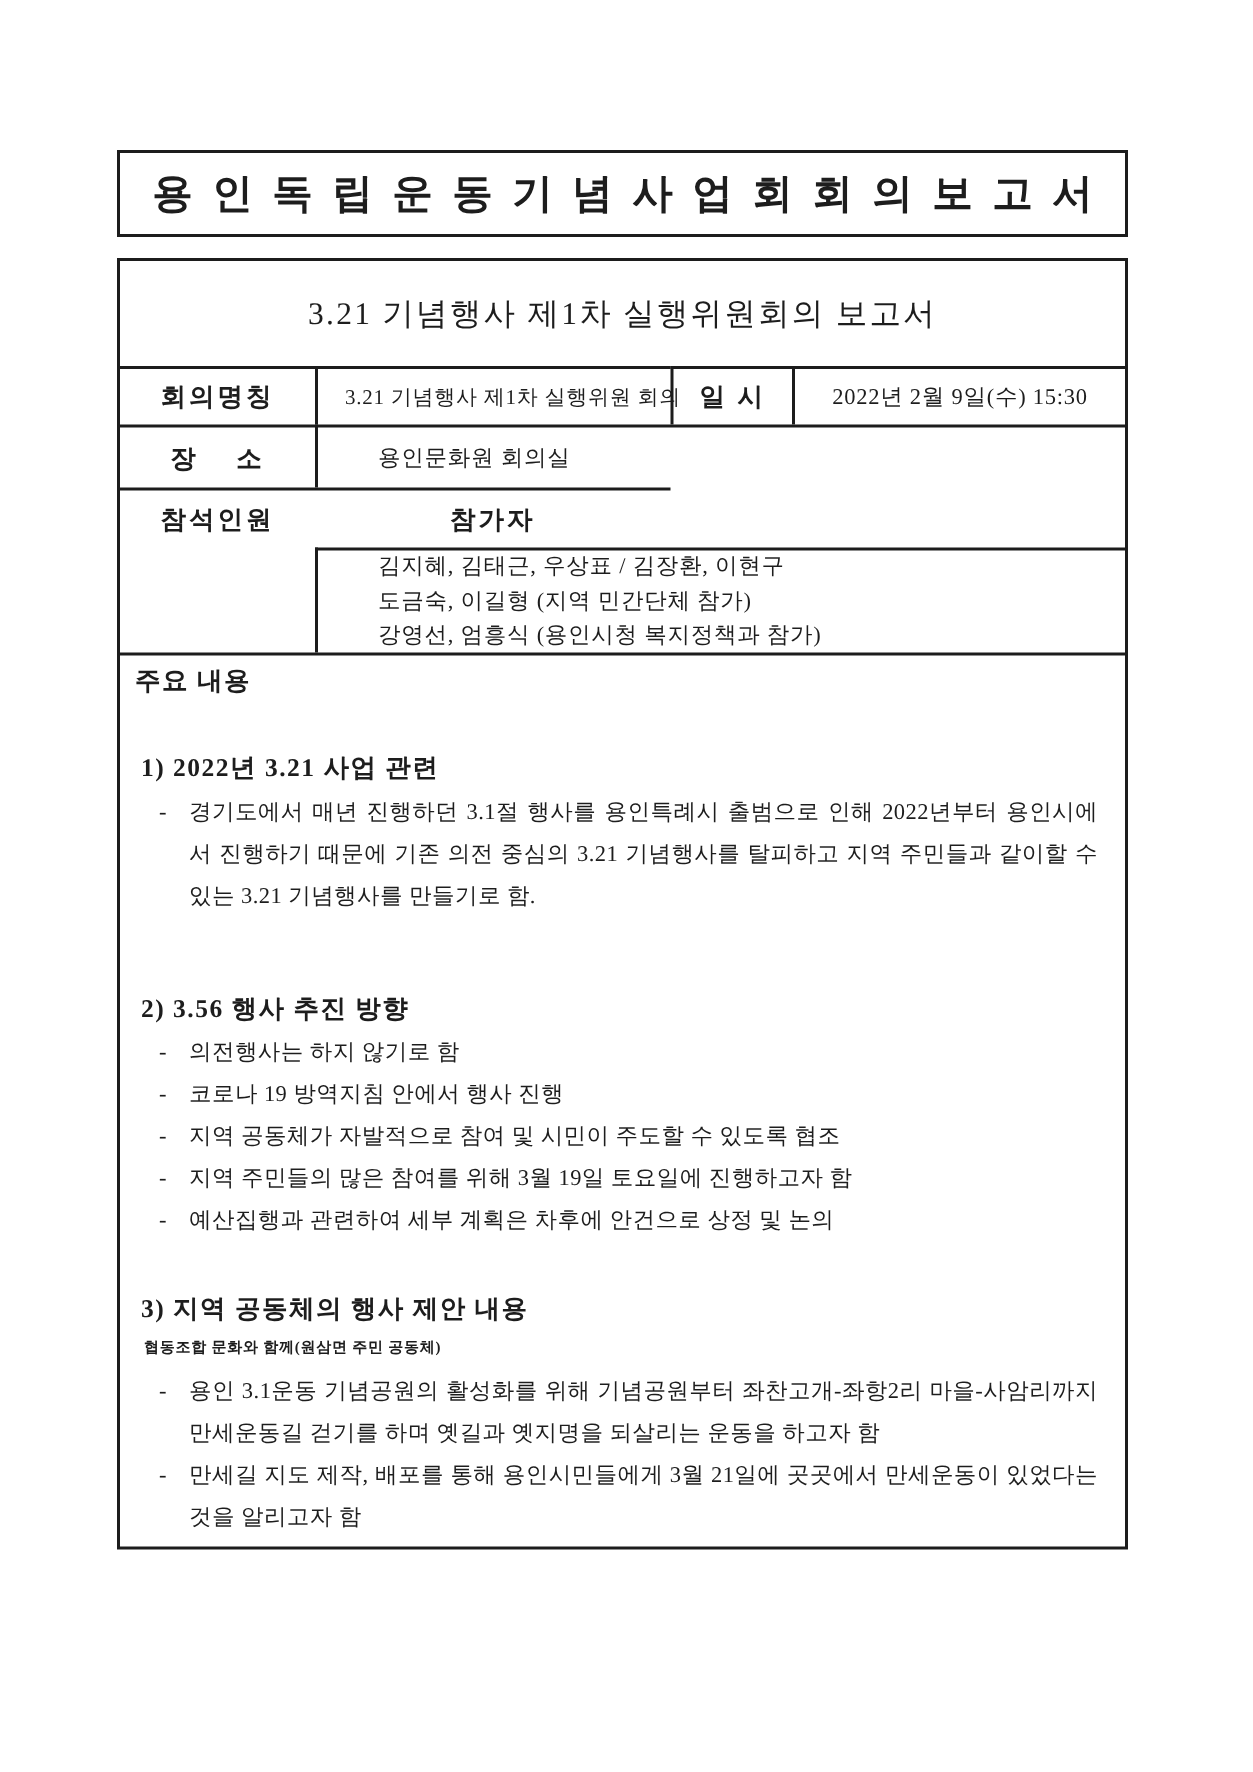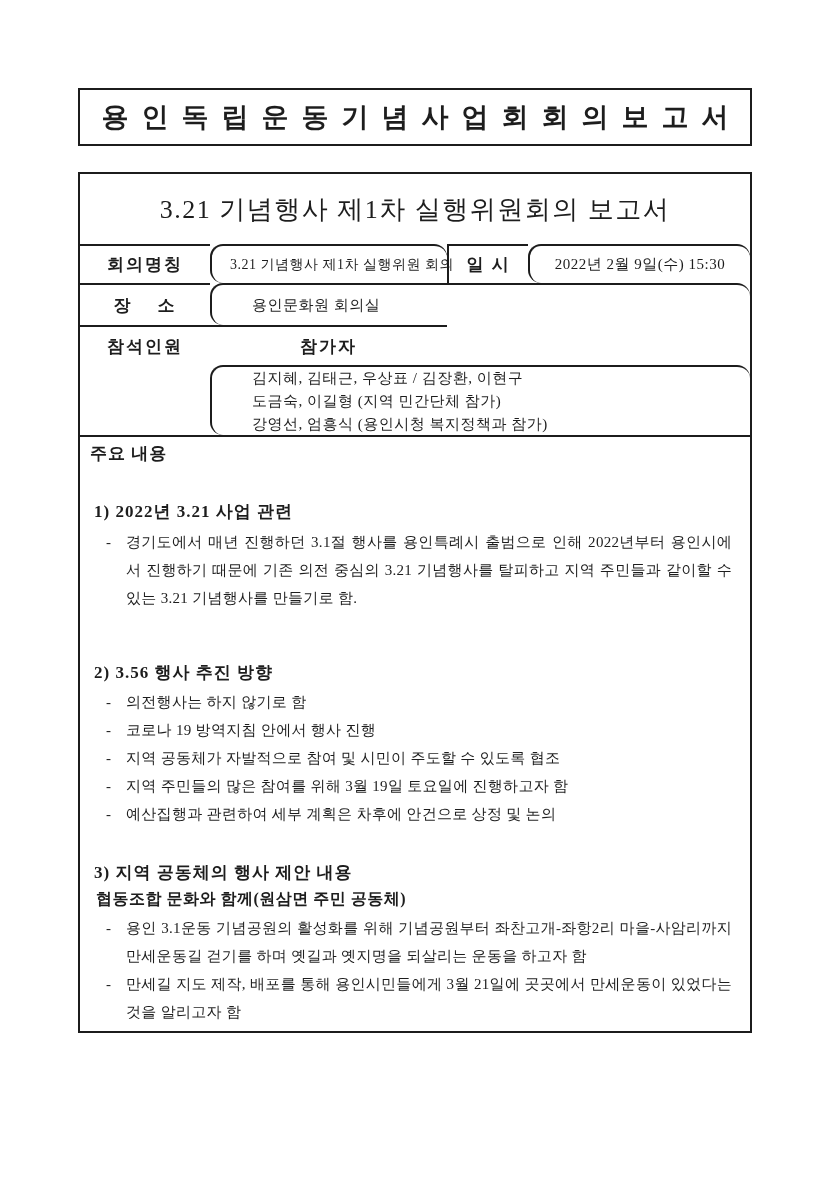--- a/index.html
+++ b/index.html
@@ -13,21 +13,21 @@
     position: relative;
     width: 835px;
     height: 1181px;
     background: #ffffff;
     overflow: hidden;
   }
   
   .title-box {
     position: absolute;
     left: 78px;
-    top: 88px;
+    top: 100px;
     width: 674px;
     height: 58px;
     border: 2px solid #1c1c1c;
     box-sizing: border-box;
     display: flex;
     align-items: center;
     justify-content: center;
   }
   .title-box .title-text {
     font-size: 27px;
@@ -52,42 +52,41 @@
   .cell { box-sizing: border-box; }
   .bt { border-top: 2px solid #1c1c1c; }
   .bl { border-left: 2px solid #1c1c1c; }
   .subtitle-cell {
     grid-column: 1 / 5;
     display: flex;
     align-items: center;
     justify-content: center;
   }
   .subtitle-text {
-    font-size: 26px;
+    font-size: 21px;
     letter-spacing: 1.5px;
     white-space: nowrap;
   }
   .label-cell {
     display: flex;
     align-items: center;
     justify-content: center;
     font-weight: bold;
     font-size: 17px;
     letter-spacing: 2px;
     white-space: pre;
     text-align: right;
   }
   .value-cell {
     display: flex;
     align-items: center;
     padding-left: 14px;
     font-size: 15px;
     letter-spacing: 0.5px;
     white-space: nowrap;
-    border-radius: 13px;
   }
   .value-center { justify-content: center; padding-left: 0; }
   .meeting-value { font-size: 14px; padding-left: 18px; }
   .span-right { grid-column: 2 / 5; padding-left: 40px; }
   .participants-cell {
     flex-direction: column;
     align-items: flex-start;
     justify-content: center;
     line-height: 23px;
   }
@@ -109,21 +108,21 @@
     font-size: 17px;
     font-weight: bold;
     letter-spacing: 1px;
     line-height: 22px;
     padding-left: 4px;
   }
   .sec-1 .section-title { margin-top: 36px; }
   .sec-2 .section-title { margin-top: 50px; }
   .sec-3 .section-title { margin-top: 34px; }
   .section-subtitle {
-    font-size: 16px;
+    font-size: 10px;
     font-weight: bold;
     letter-spacing: 0.5px;
     line-height: 22px;
     margin-top: 4px;
     padding-left: 6px;
   }
   .bullets { margin-top: 5px; }
   .sec-2 .bullets, .sec-3 .bullets { margin-top: 4px; }
   .bullet {
     display: flex;

